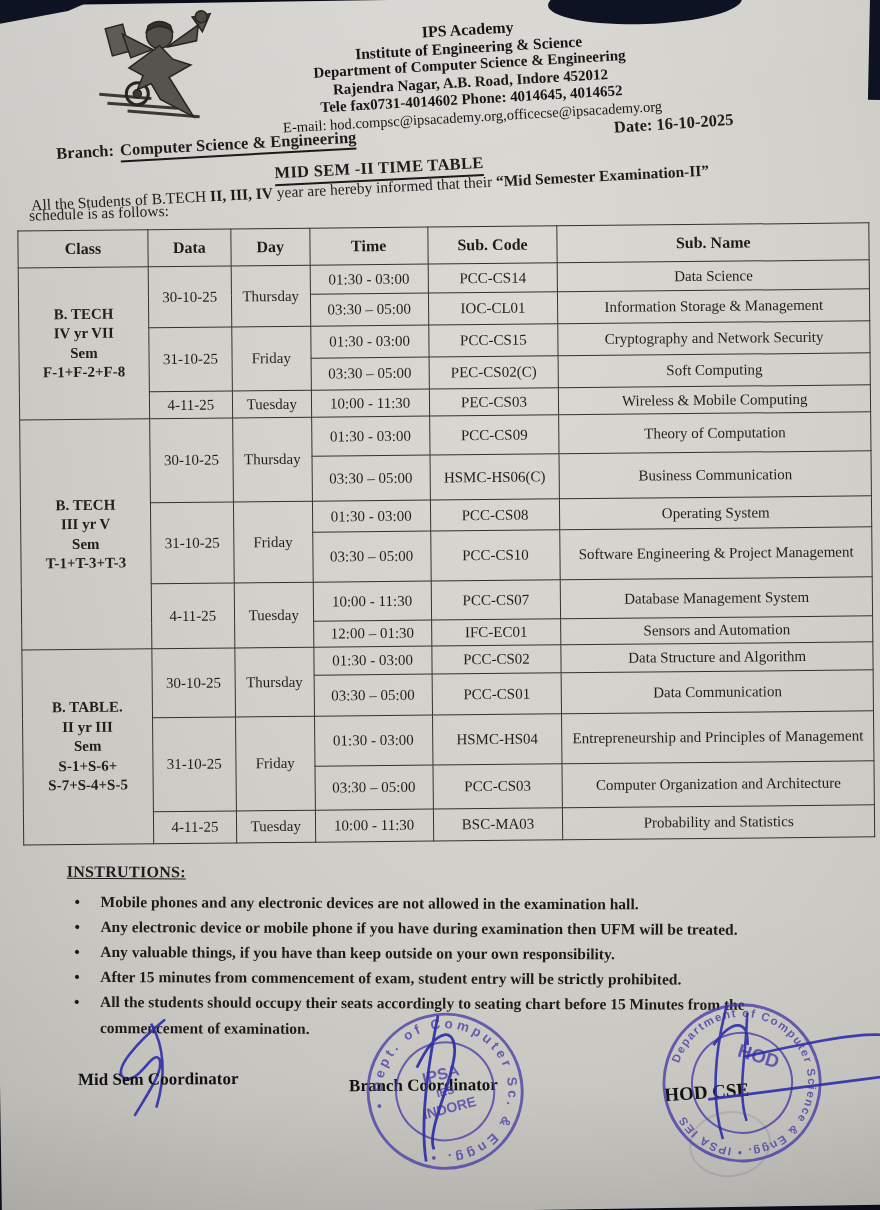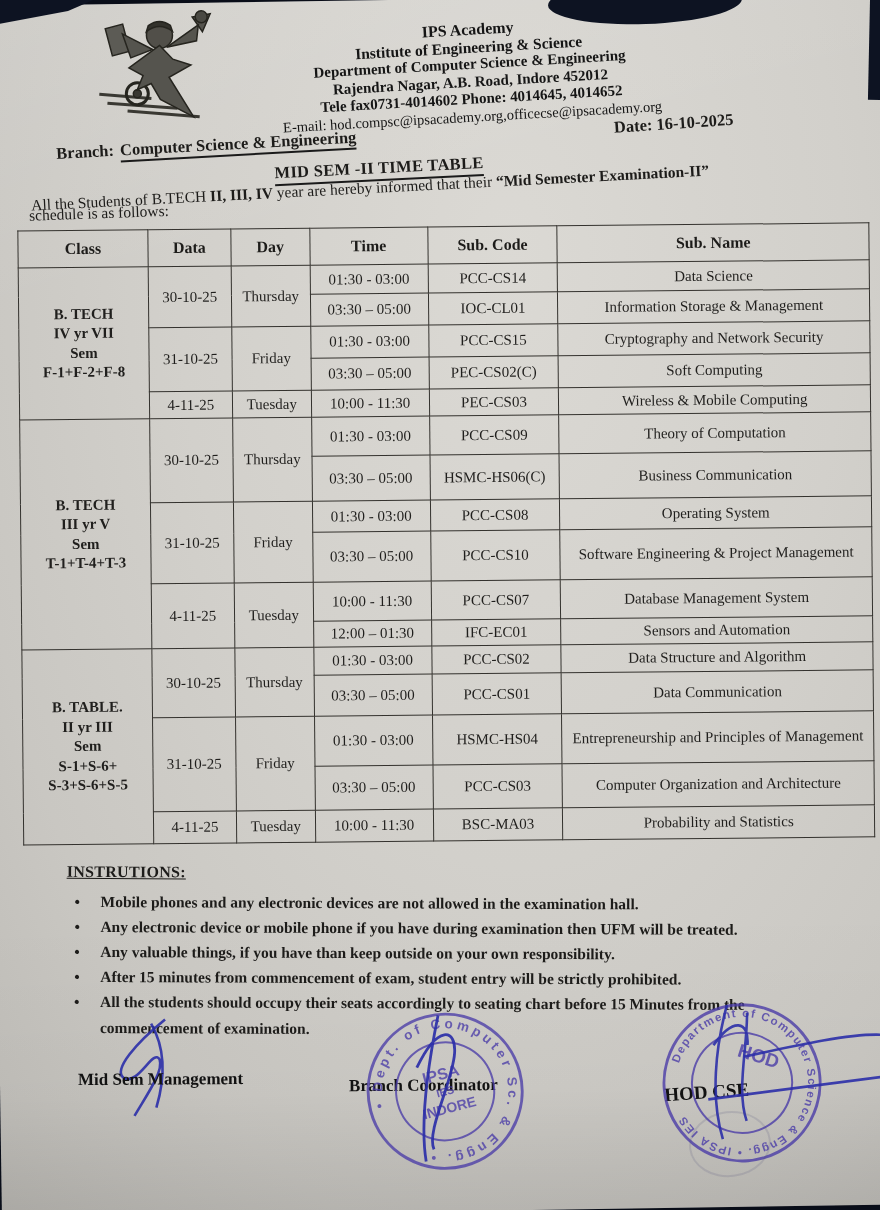--- a/index.html
+++ b/index.html
@@ -165,21 +165,21 @@
           <td class="day-cell" rowspan="1">Tuesday</td>
           <td class="time-cell">10:00 - 11:30</td>
           <td class="code-cell">PEC-CS03</td>
           <td class="name-cell">Wireless &amp; Mobile Computing</td>
         </tr>
         <tr style="height: 39px;">
           <td class="class-cell" rowspan="6">
             <div>B. TECH</div>
             <div>III yr V</div>
             <div>Sem</div>
-            <div>T-1+T-4+T-3</div>
+            <div>T-1+T-3+T-3</div>
           </td>
           <td class="date-cell" rowspan="2">30-10-25</td>
           <td class="day-cell" rowspan="2">Thursday</td>
           <td class="time-cell">01:30 - 03:00</td>
           <td class="code-cell">PCC-CS09</td>
           <td class="name-cell">Theory of Computation</td>
         </tr>
         <tr style="height: 45px;">
           <td class="time-cell">03:30 – 05:00</td>
           <td class="code-cell">HSMC-HS06(C)</td>
@@ -208,21 +208,21 @@
           <td class="time-cell">12:00 – 01:30</td>
           <td class="code-cell">IFC-EC01</td>
           <td class="name-cell">Sensors and Automation</td>
         </tr>
         <tr style="height: 28px;">
           <td class="class-cell" rowspan="5">
             <div>B. TABLE.</div>
             <div>II yr III</div>
             <div>Sem</div>
             <div>S-1+S-6+</div>
-            <div>S-3+S-6+S-5</div>
+            <div>S-7+S-4+S-5</div>
           </td>
           <td class="date-cell" rowspan="2">30-10-25</td>
           <td class="day-cell" rowspan="2">Thursday</td>
           <td class="time-cell">01:30 - 03:00</td>
           <td class="code-cell">PCC-CS02</td>
           <td class="name-cell">Data Structure and Algorithm</td>
         </tr>
         <tr style="height: 41px;">
           <td class="time-cell">03:30 – 05:00</td>
           <td class="code-cell">PCC-CS01</td>
@@ -257,21 +257,21 @@
         <li><span class="bullet">•</span><span>Any electronic device or mobile phone if you have during examination then UFM will be treated.</span></li>
         <li><span class="bullet">•</span><span>Any valuable things, if you have than keep outside on your own responsibility.</span></li>
         <li><span class="bullet">•</span><span>After 15 minutes from commencement of exam, student entry will be strictly prohibited.</span></li>
         <li><span class="bullet">•</span><span>All the students should occupy their seats accordingly to seating chart before 15 Minutes from the commencement of examination.</span></li>
       </ul>
   </div>
 
   <svg class="stamp-svg" style="left:92px;top:1008px;" width="150" height="115" viewBox="0 0 150 115">
     <path d="M74,8 C46,30 20,58 32,66 C46,74 62,36 68,48 C72,60 54,84 42,104 M60,12 C70,30 76,58 64,96" stroke="#2b2fa8" stroke-width="2.6" fill="none" opacity="0.9"></path>
   </svg>
-  <div class="sig-label" style="left:78px;top:1066px;transform:rotate(0.5deg);">Mid Sem Management</div>
+  <div class="sig-label" style="left:78px;top:1066px;transform:rotate(0.5deg);">Mid Sem Coordinator</div>
 
   <div class="sig-label" style="left:349px;top:1076px;transform:rotate(0.4deg);">Branch Coordinator</div>
   <svg class="stamp-svg" style="left:355px;top:1002px;" width="180" height="180" viewBox="0 0 180 180">
     <defs>
       <path id="ringA" d="M 27,90 A 63,63 0 1 1 153,90 A 63,63 0 1 1 27,90"></path>
     </defs>
     <g opacity="0.78" transform="rotate(-14 90 90)">
       <circle cx="90" cy="90" r="77" fill="none" stroke="#4b3da8" stroke-width="3"></circle>
       <circle cx="90" cy="90" r="49" fill="none" stroke="#4b3da8" stroke-width="2"></circle>
       <text font-size="13.5" font-weight="bold" fill="#4b3da8" letter-spacing="3.5" font-family="Liberation Sans, sans-serif">

